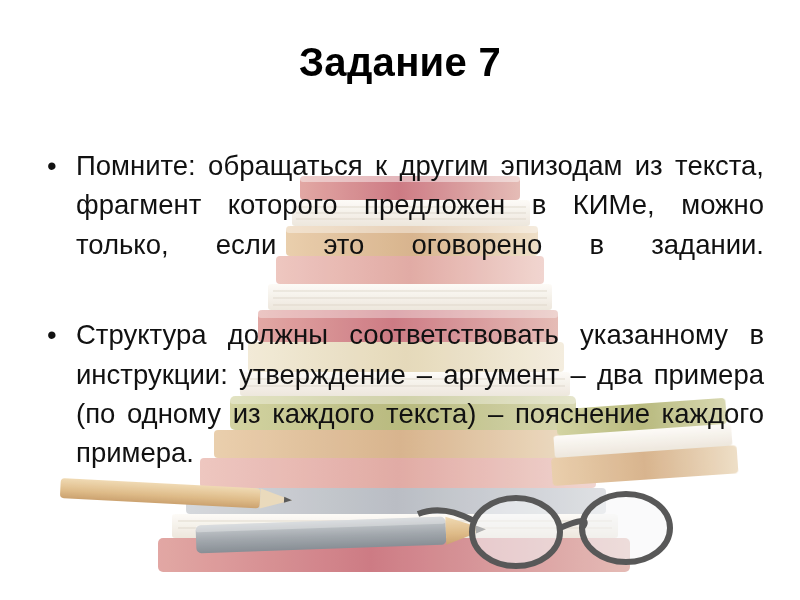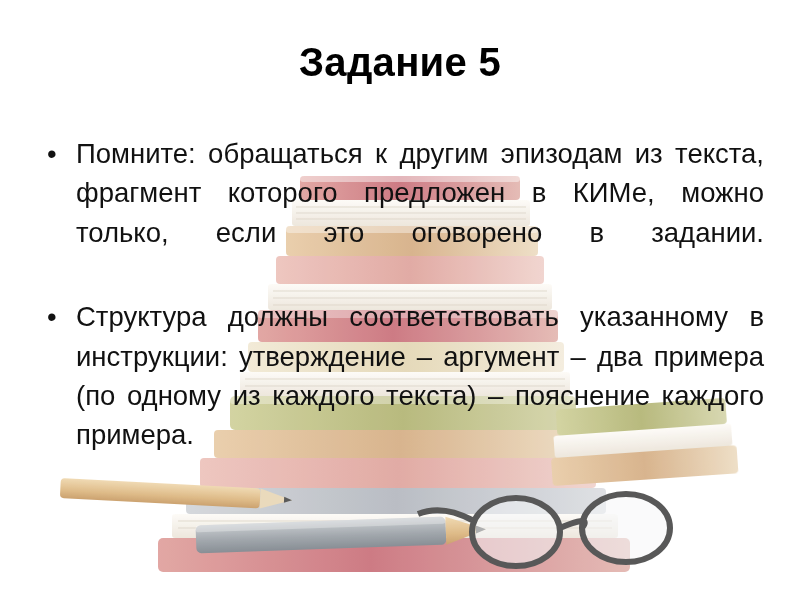--- a/index.html
+++ b/index.html
@@ -79,20 +79,21 @@
     position: absolute;
     left: 9px;
     top: 0;
     font-size: 27.5px;
     line-height: 1.43;
     color: #111111;
   }
 
   .bullet .txt {
     display: block;
+    margin-top: 12px;
   }
 
   
   .bullet .txt::after {
     content: "";
     display: inline-block;
     width: 100%;
   }
 </style>
 </head>
@@ -237,21 +238,21 @@
         <ellipse cx="516" cy="532" rx="44" ry="34" fill="#f4f6f7" fill-opacity="0.55"></ellipse>
         <ellipse cx="626" cy="528" rx="44" ry="34" fill="#f4f6f7" fill-opacity="0.55"></ellipse>
         <path d="M560 528 q33 -14 22 0"></path>
         <path d="M472 520 q-30 -16 -54 -6"></path>
       </g>
     </g>
   </svg>
 
   <div id="content">
 
-    <div id="slide-title">Задание 5</div>
+    <div id="slide-title">Задание 7</div>
 
     <ul id="bullet-list">
       <li class="bullet">
         <span class="dot">•</span>
         <span class="txt">Помните: обращаться к другим эпизодам из текста, фрагмент которого предложен в КИМе, можно только, если это оговорено в задании.</span>
       </li>
       <li class="bullet">
         <span class="dot">•</span>
         <span class="txt"> Структура должны соответствовать указанному в инструкции: утверждение – аргумент – два примера (по одному из каждого текста) – пояснение каждого примера.</span>
       </li>

